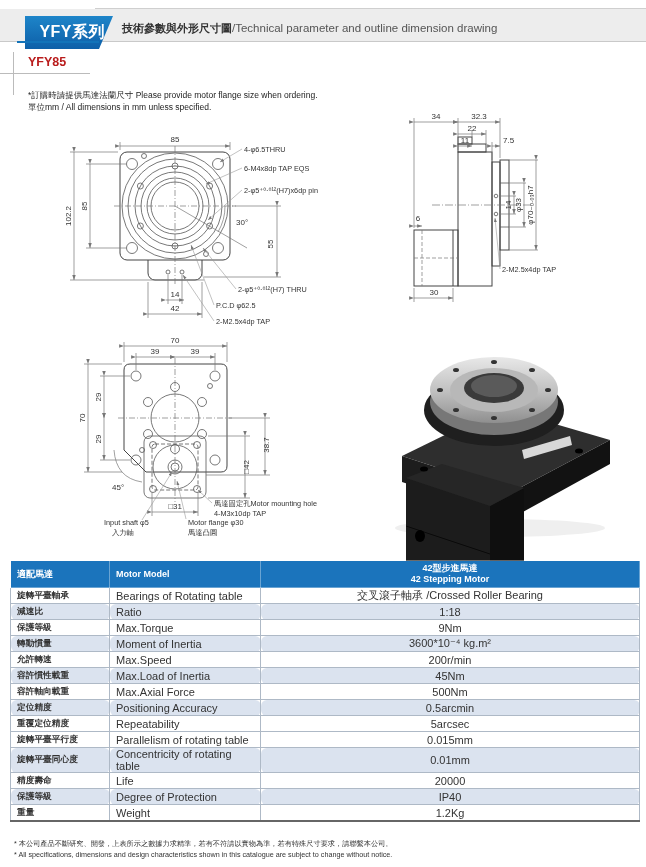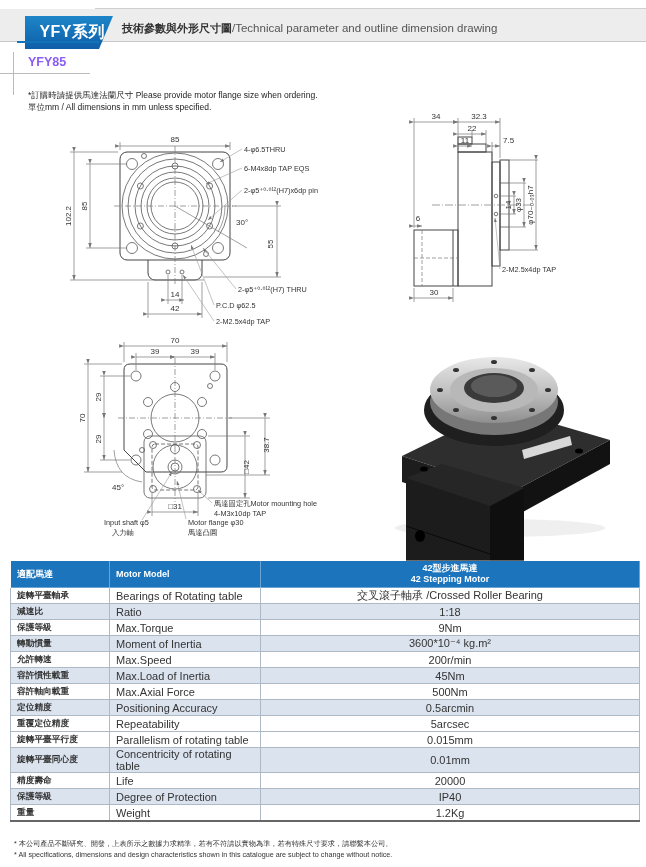--- a/index.html
+++ b/index.html
@@ -13,39 +13,39 @@
          clip-path:polygon(0 0,100% 0,calc(100% - 14px) 100%,0 100%);
          display:flex;align-items:center;justify-content:flex-end;}
   .badge span{color:#fff;font-weight:bold;font-size:16px;letter-spacing:.5px;padding-right:8px;}
   .badge-underline{position:absolute;top:41px;left:17px;width:82px;height:2px;background:#1273b9;}
   .page-title{position:absolute;top:18px;left:122px;white-space:nowrap;}
   .page-title .zh{font-weight:bold;font-size:11px;color:#333;}
   .page-title .en{font-size:11.5px;color:#555;}
   
   .vline{position:absolute;top:52px;left:13px;width:1px;height:43px;background:#bbb;}
   .hline{position:absolute;top:73px;left:0;width:90px;height:1px;background:#bbb;}
-  .model{position:absolute;top:55px;left:28px;color:#8b5cf6;font-weight:bold;font-size:12.5px;}
+  .model{position:absolute;top:55px;left:28px;color:#b91c1c;font-weight:bold;font-size:12.5px;}
   .notes{position:absolute;top:89px;left:28px;font-size:8.5px;color:#222;line-height:12px;}
   
   svg{position:absolute;overflow:visible;}
   svg text{fill:#333;font-family:"Liberation Sans","DejaVu Sans",sans-serif;}
   .dim{font-size:8px;}
   .callout{font-size:7.3px;}
   .thin{stroke:#777;stroke-width:.7;fill:none;}
   .part{stroke:#444;stroke-width:1;fill:none;}
   .part2{stroke:#555;stroke-width:.8;fill:none;}
   .cl{stroke:#999;stroke-width:.6;fill:none;}
   
   table.spec{position:absolute;top:560px;left:10px;width:630px;border-collapse:collapse;
              border:1px solid #8f98a3;border-bottom:2px solid #666;}
   table.spec th{background:#1b74bc;color:#fff;font-size:9px;font-weight:bold;
                 border:1px solid rgba(255,255,255,.35);padding:2px 6px;text-align:left;}
   table.spec th.val{text-align:center;line-height:11px;}
   table.spec td{border:1px solid #aeb9c6;font-size:11px;height:15px;padding:0 6px;background:#fff;}
-  table.spec tr.alt td{background:#dbe3ef;}
+  table.spec tr.alt td{background:#dbe3ef;border-radius:6px;}
   table.spec td.zh{width:86px;font-weight:bold;font-size:8.7px;}
   table.spec td.en{width:138px;}
   table.spec td.val{text-align:center;}
   
   .foot{position:absolute;left:14px;font-size:7.2px;color:#333;white-space:nowrap;}
 </style>
 </head>
 <body>
 
 <div class="page">

